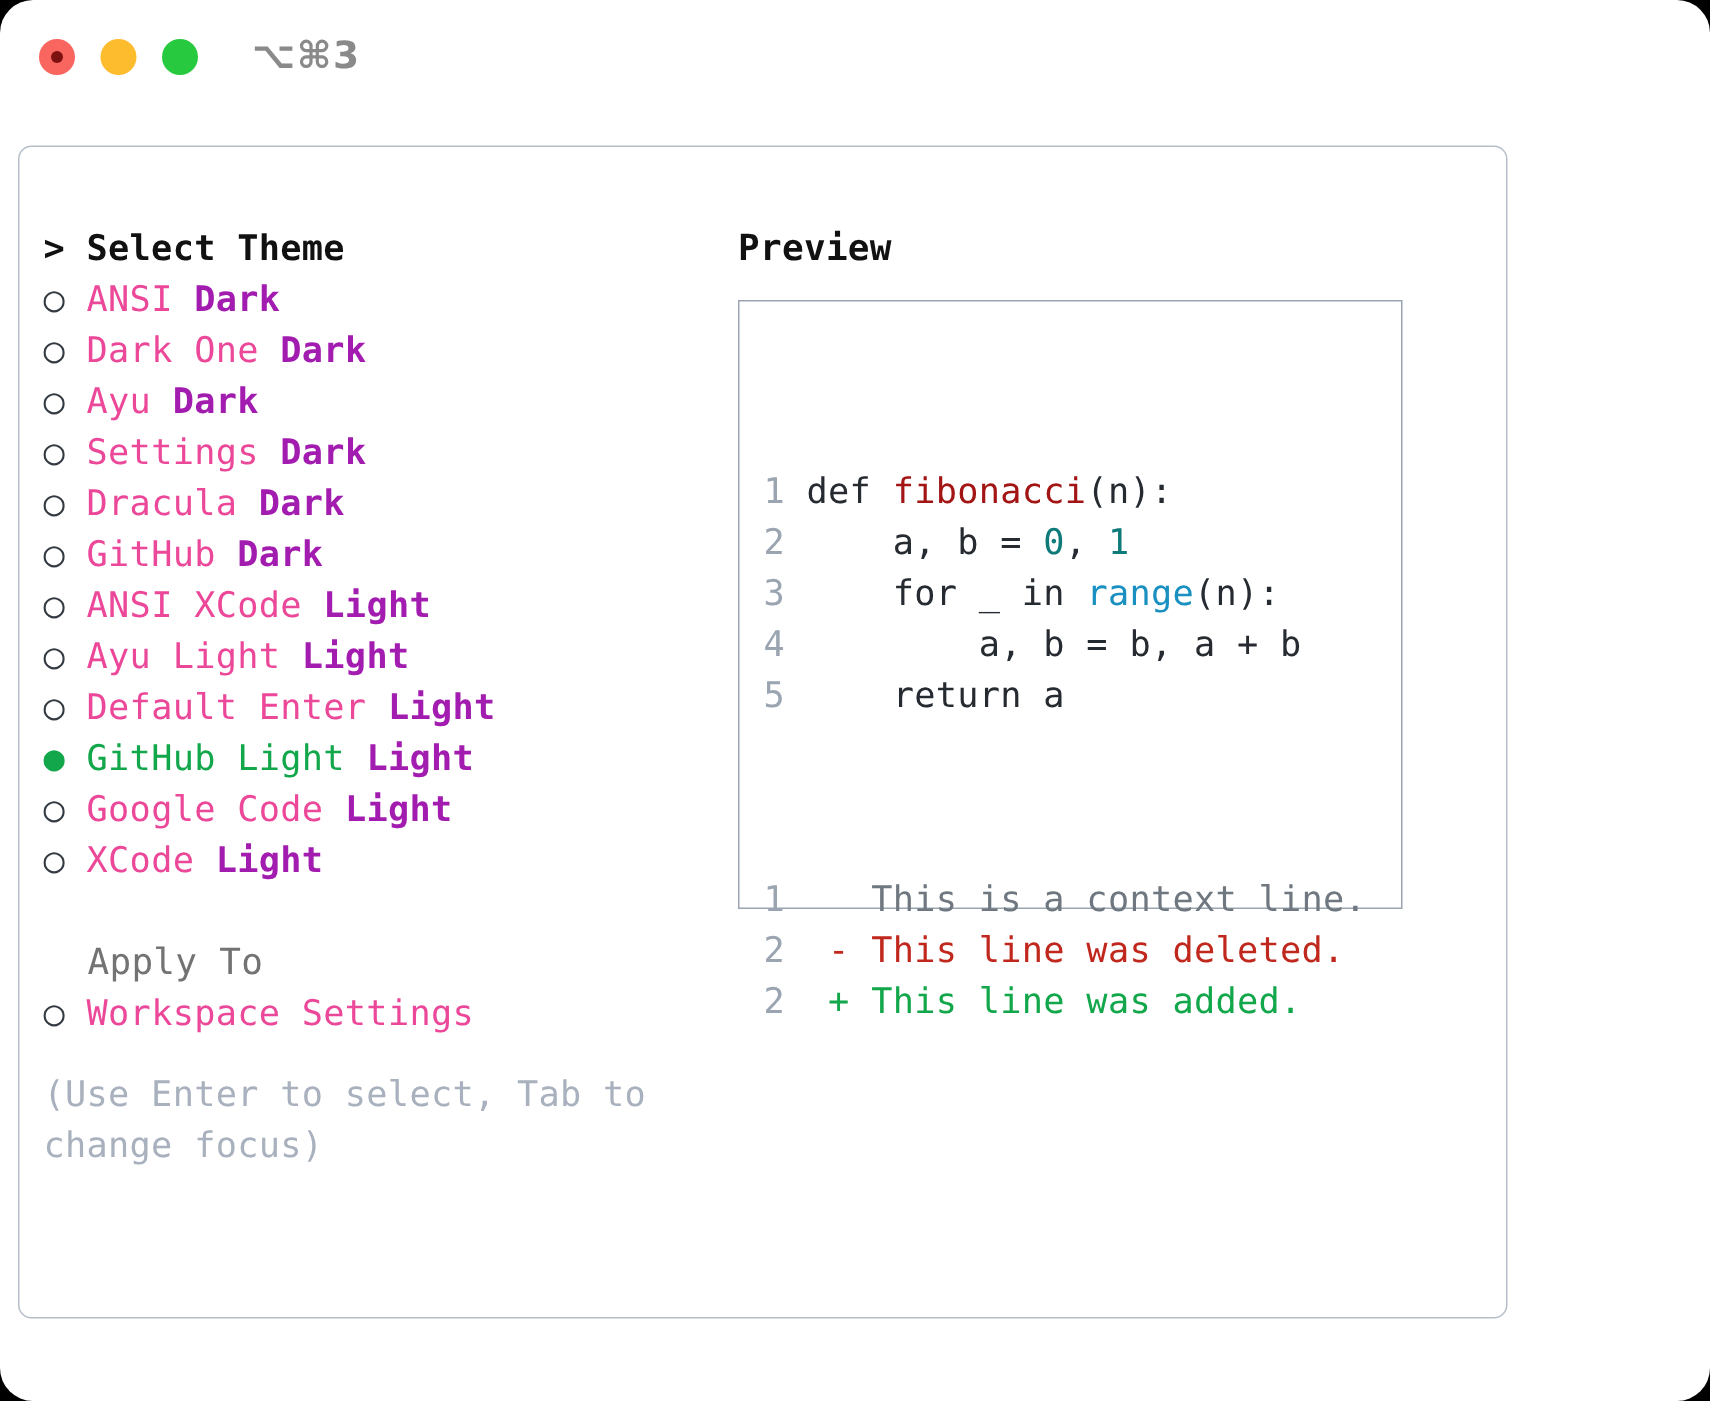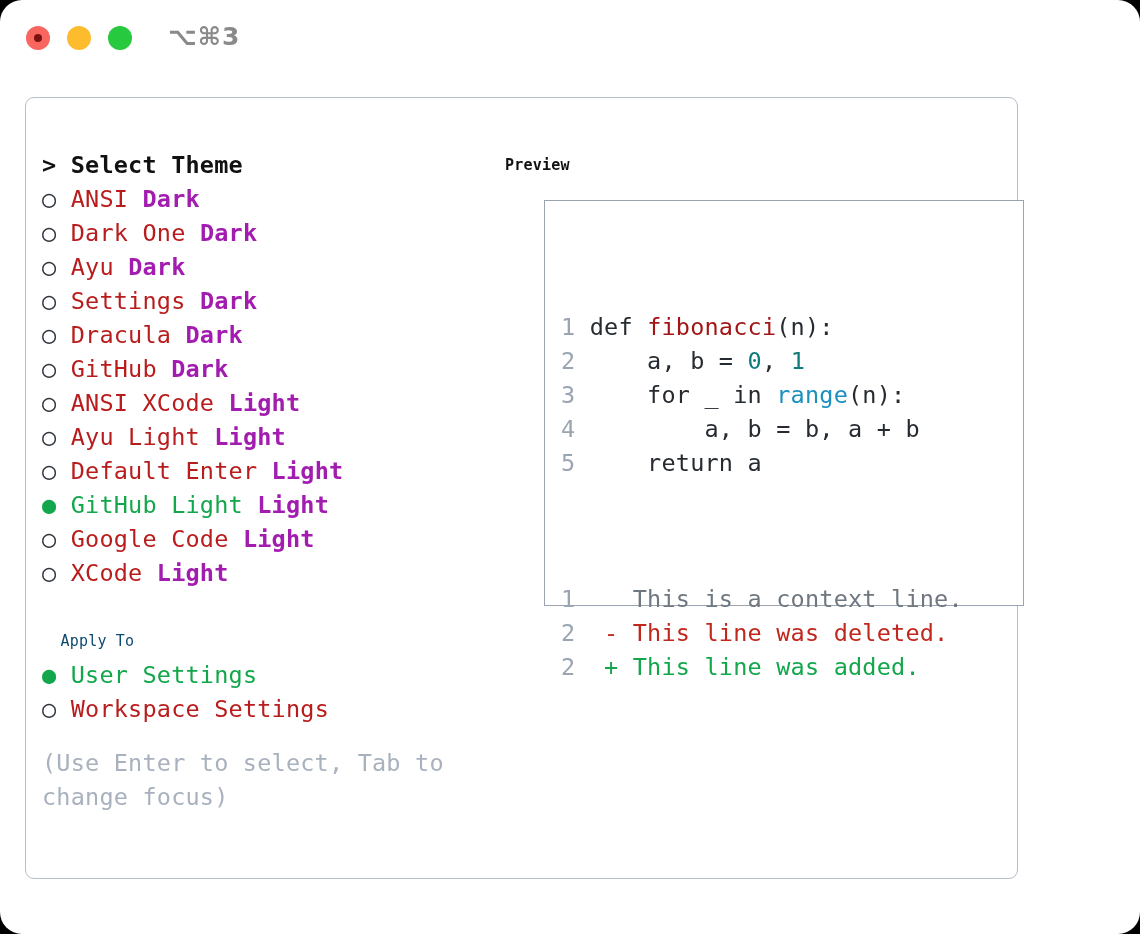--- a/index.html
+++ b/index.html
@@ -69,21 +69,21 @@
     font-weight: bold;
     color: #8a8a8a;
     letter-spacing: 1px;
     font-family: "DejaVu Sans", "Liberation Sans", sans-serif;
     white-space: pre;
   }
 
   
   .panel {
     position: absolute;
-    left: 25px;
+    left: 12px;
     top: 97px;
     width: 993px;
     height: 782px;
     border: 1.5px solid #b6bec9;
     border-radius: 9px;
     box-sizing: border-box;
     background: #ffffff;
   }
 
   .columns {
@@ -119,37 +119,37 @@
     color: #262b31;
   }
   .bullet {
     display: inline;
     color: #333a42;
   }
   .bullet.sel {
     color: #13a74b;
   }
   .opt-label {
-    color: #b91c1c;
+    color: #ec4899;
   }
   .opt-label.sel {
     color: #13a74b;
   }
   .opt-tag {
     color: #a21caf;
     font-weight: bold;
   }
 
   .section-gap {
     height: 34px;
   }
 
   .apply-title {
-    font-size: 15px;
-    color: #0c4a6e;
+    font-size: 24px;
+    color: #737373;
     letter-spacing: 0.2px;
     white-space: pre;
     line-height: 34px;
   }
 
   .hint {
     margin-top: 20px;
     font-size: 23.5px;
     line-height: 34px;
     color: #a8b1bd;
@@ -159,37 +159,36 @@
 
   
   .right-col {
     position: absolute;
     left: 479px;
     top: 50px;
     width: 500px;
   }
 
   .preview-title {
-    font-size: 15px;
+    font-size: 24px;
     font-weight: bold;
     color: #111111;
     letter-spacing: 0.2px;
     line-height: 34px;
     white-space: pre;
   }
 
   .preview-box {
     margin-top: 18px;
-    width: 480px;
+    width: 443px;
     height: 406px;
     border: 1.5px solid #9aa5b1;
     box-sizing: border-box;
     background: #ffffff;
     position: relative;
-    margin-left: 39px;
   }
 
   .code {
     position: absolute;
     left: 16px;
     top: 41px;
     font-size: 23.5px;
     line-height: 34px;
     white-space: pre;
     letter-spacing: 0.2px;
@@ -241,21 +240,20 @@
             <div class="opt-row"><span class="bullet">○</span><span> </span><span class="opt-label">Default Enter</span><span> </span><span class="opt-tag">Light</span></div>
             <div class="opt-row"><span class="bullet sel">●</span><span> </span><span class="opt-label sel">GitHub Light</span><span> </span><span class="opt-tag">Light</span></div>
             <div class="opt-row"><span class="bullet">○</span><span> </span><span class="opt-label">Google Code</span><span> </span><span class="opt-tag">Light</span></div>
             <div class="opt-row"><span class="bullet">○</span><span> </span><span class="opt-label">XCode</span><span> </span><span class="opt-tag">Light</span></div>
           </div>
 
         <div class="section-gap"></div>
 
         <div class="apply-title">  Apply To</div>
         <div id="apply-list">
-            <div class="opt-row"><span class="bullet sel">●</span><span> </span><span class="opt-label sel">User Settings</span></div>
             <div class="opt-row"><span class="bullet">○</span><span> </span><span class="opt-label">Workspace Settings</span></div>
           </div>
 
         <div class="hint">(Use Enter to select, Tab to change focus)</div>
       </div>
 
       <div class="right-col">
         <div class="preview-title">Preview</div>
         <div class="preview-box">
           <div class="code">

